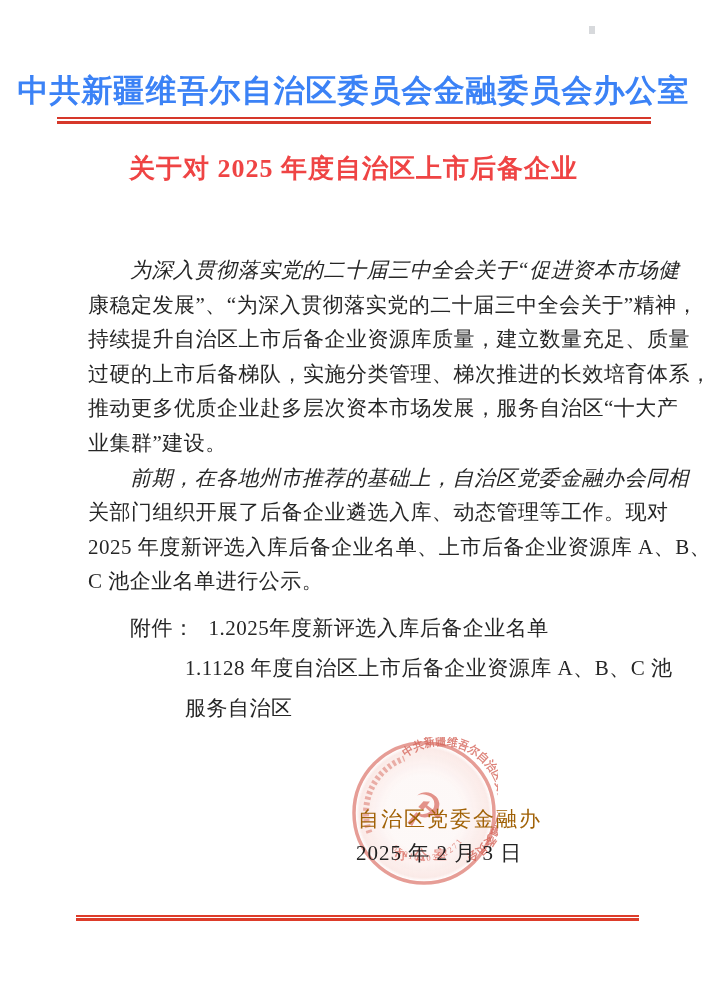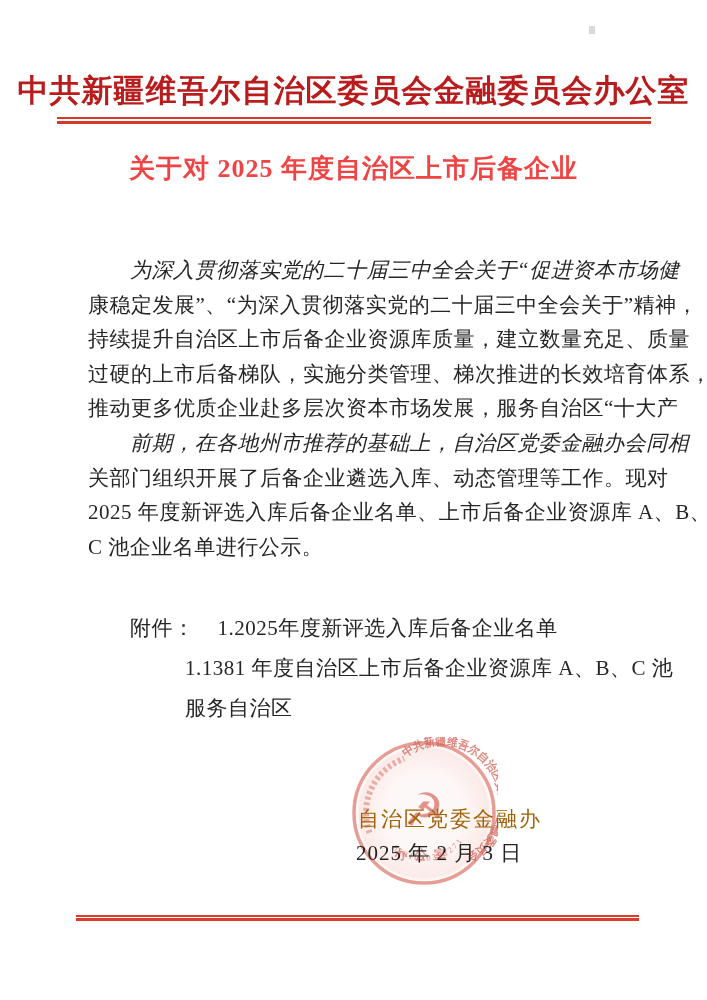--- a/index.html
+++ b/index.html
@@ -13,21 +13,21 @@
     overflow: hidden;
   }
   .scan-artifact {
     position: absolute; left: 589px; top: 26px;
     width: 6px; height: 8px; background: #b7bac0; opacity: .55;
   }
   .org-name {
     position: absolute; top: 70px; left: 0; right: 0;
     text-align: center;
     font-size: 31px; font-weight: bold; letter-spacing: 1px;
-    color: #b91c1c;
+    color: #3b82f6;
     white-space: nowrap;
   }
   .header-rule { position: absolute; top: 117px; left: 57px; width: 594px; }
   .header-rule .thin  { height: 2px; background: #d6382a; }
   .header-rule .gap   { height: 2px; background: transparent; }
   .header-rule .thick { height: 3px; background: #d6382a; }
   .doc-title {
     position: absolute; top: 150px; left: 0; right: 0;
     text-align: center;
     font-size: 26px; line-height: 37px; font-weight: bold;
@@ -37,21 +37,21 @@
     position: absolute; top: 253px; left: 88px; width: 540px;
     font-size: 21px; line-height: 34.6px; letter-spacing: .5px;
   }
   .bline { white-space: nowrap; }
   .bline.indent { text-indent: 42px; font-style: italic; }
   .attachment {
     position: absolute; top: 608px; left: 130px;
     font-size: 21px; line-height: 40px; letter-spacing: .5px;
   }
   .arow { white-space: nowrap; }
-  .a-label { margin-right: 23px; }
+  .a-label { margin-right: 14px; }
   .a-cont { padding-left: 55px; }
   .seal {
     position: absolute; left: 350px; top: 737px;
     width: 148px; height: 150px;
     z-index: 2; opacity: .88;
   }
   .signature {
     position: absolute; top: 805px; left: 358px;
     font-size: 21px; letter-spacing: 2px; z-index: 3; color: #a16207;
     white-space: nowrap;
@@ -84,31 +84,32 @@
   <div class="doc-title">
     <div>关于对 2025 年度自治区上市后备企业</div>
   </div>
 
   <div class="body-text">
     <div class="bline indent">为深入贯彻落实党的二十届三中全会关于“促进资本市场健</div>
     <div class="bline">康稳定发展”、“为深入贯彻落实党的二十届三中全会关于”精神，</div>
     <div class="bline">持续提升自治区上市后备企业资源库质量，建立数量充足、质量</div>
     <div class="bline">过硬的上市后备梯队，实施分类管理、梯次推进的长效培育体系，</div>
     <div class="bline">推动更多优质企业赴多层次资本市场发展，服务自治区“十大产</div>
+    <div class="bline">业集群”建设。</div>
     <div class="bline indent">前期，在各地州市推荐的基础上，自治区党委金融办会同相</div>
     <div class="bline">关部门组织开展了后备企业遴选入库、动态管理等工作。现对</div>
     <div class="bline">2025 年度新评选入库后备企业名单、上市后备企业资源库 A、B、</div>
     <div class="bline">C 池企业名单进行公示。</div>
   </div>
 
   <div class="attachment">
     <div class="arow">
       <span class="a-label">附件：</span><span>1.2025年度新评选入库后备企业名单</span>
     </div>
-    <div class="arow a-cont">1.1381 年度自治区上市后备企业资源库 A、B、C 池</div>
+    <div class="arow a-cont">1.1128 年度自治区上市后备企业资源库 A、B、C 池</div>
     <div class="arow a-cont">服务自治区</div>
   </div>
 
   <svg class="seal" viewBox="0 0 148 150" xmlns="http://www.w3.org/2000/svg">
     <defs>
       <path id="rimTopArc" d="M 54.2,21.5 A 58,58 0 1 1 111.3,120.4" fill="none"></path>
       <path id="rimBottomArc" d="M 34.7,103.5 A 48,48 0 0 0 113.3,103.5" fill="none"></path>
       <path id="uyghurArc" d="M 19.5,95.8 A 58,58 0 0 1 54.2,21.5" fill="none"></path>
       <radialGradient id="sealWash" cx="50%" cy="50%" r="50%">
         <stop offset="55%" stop-color="#e06a58" stop-opacity="0.05"></stop>

